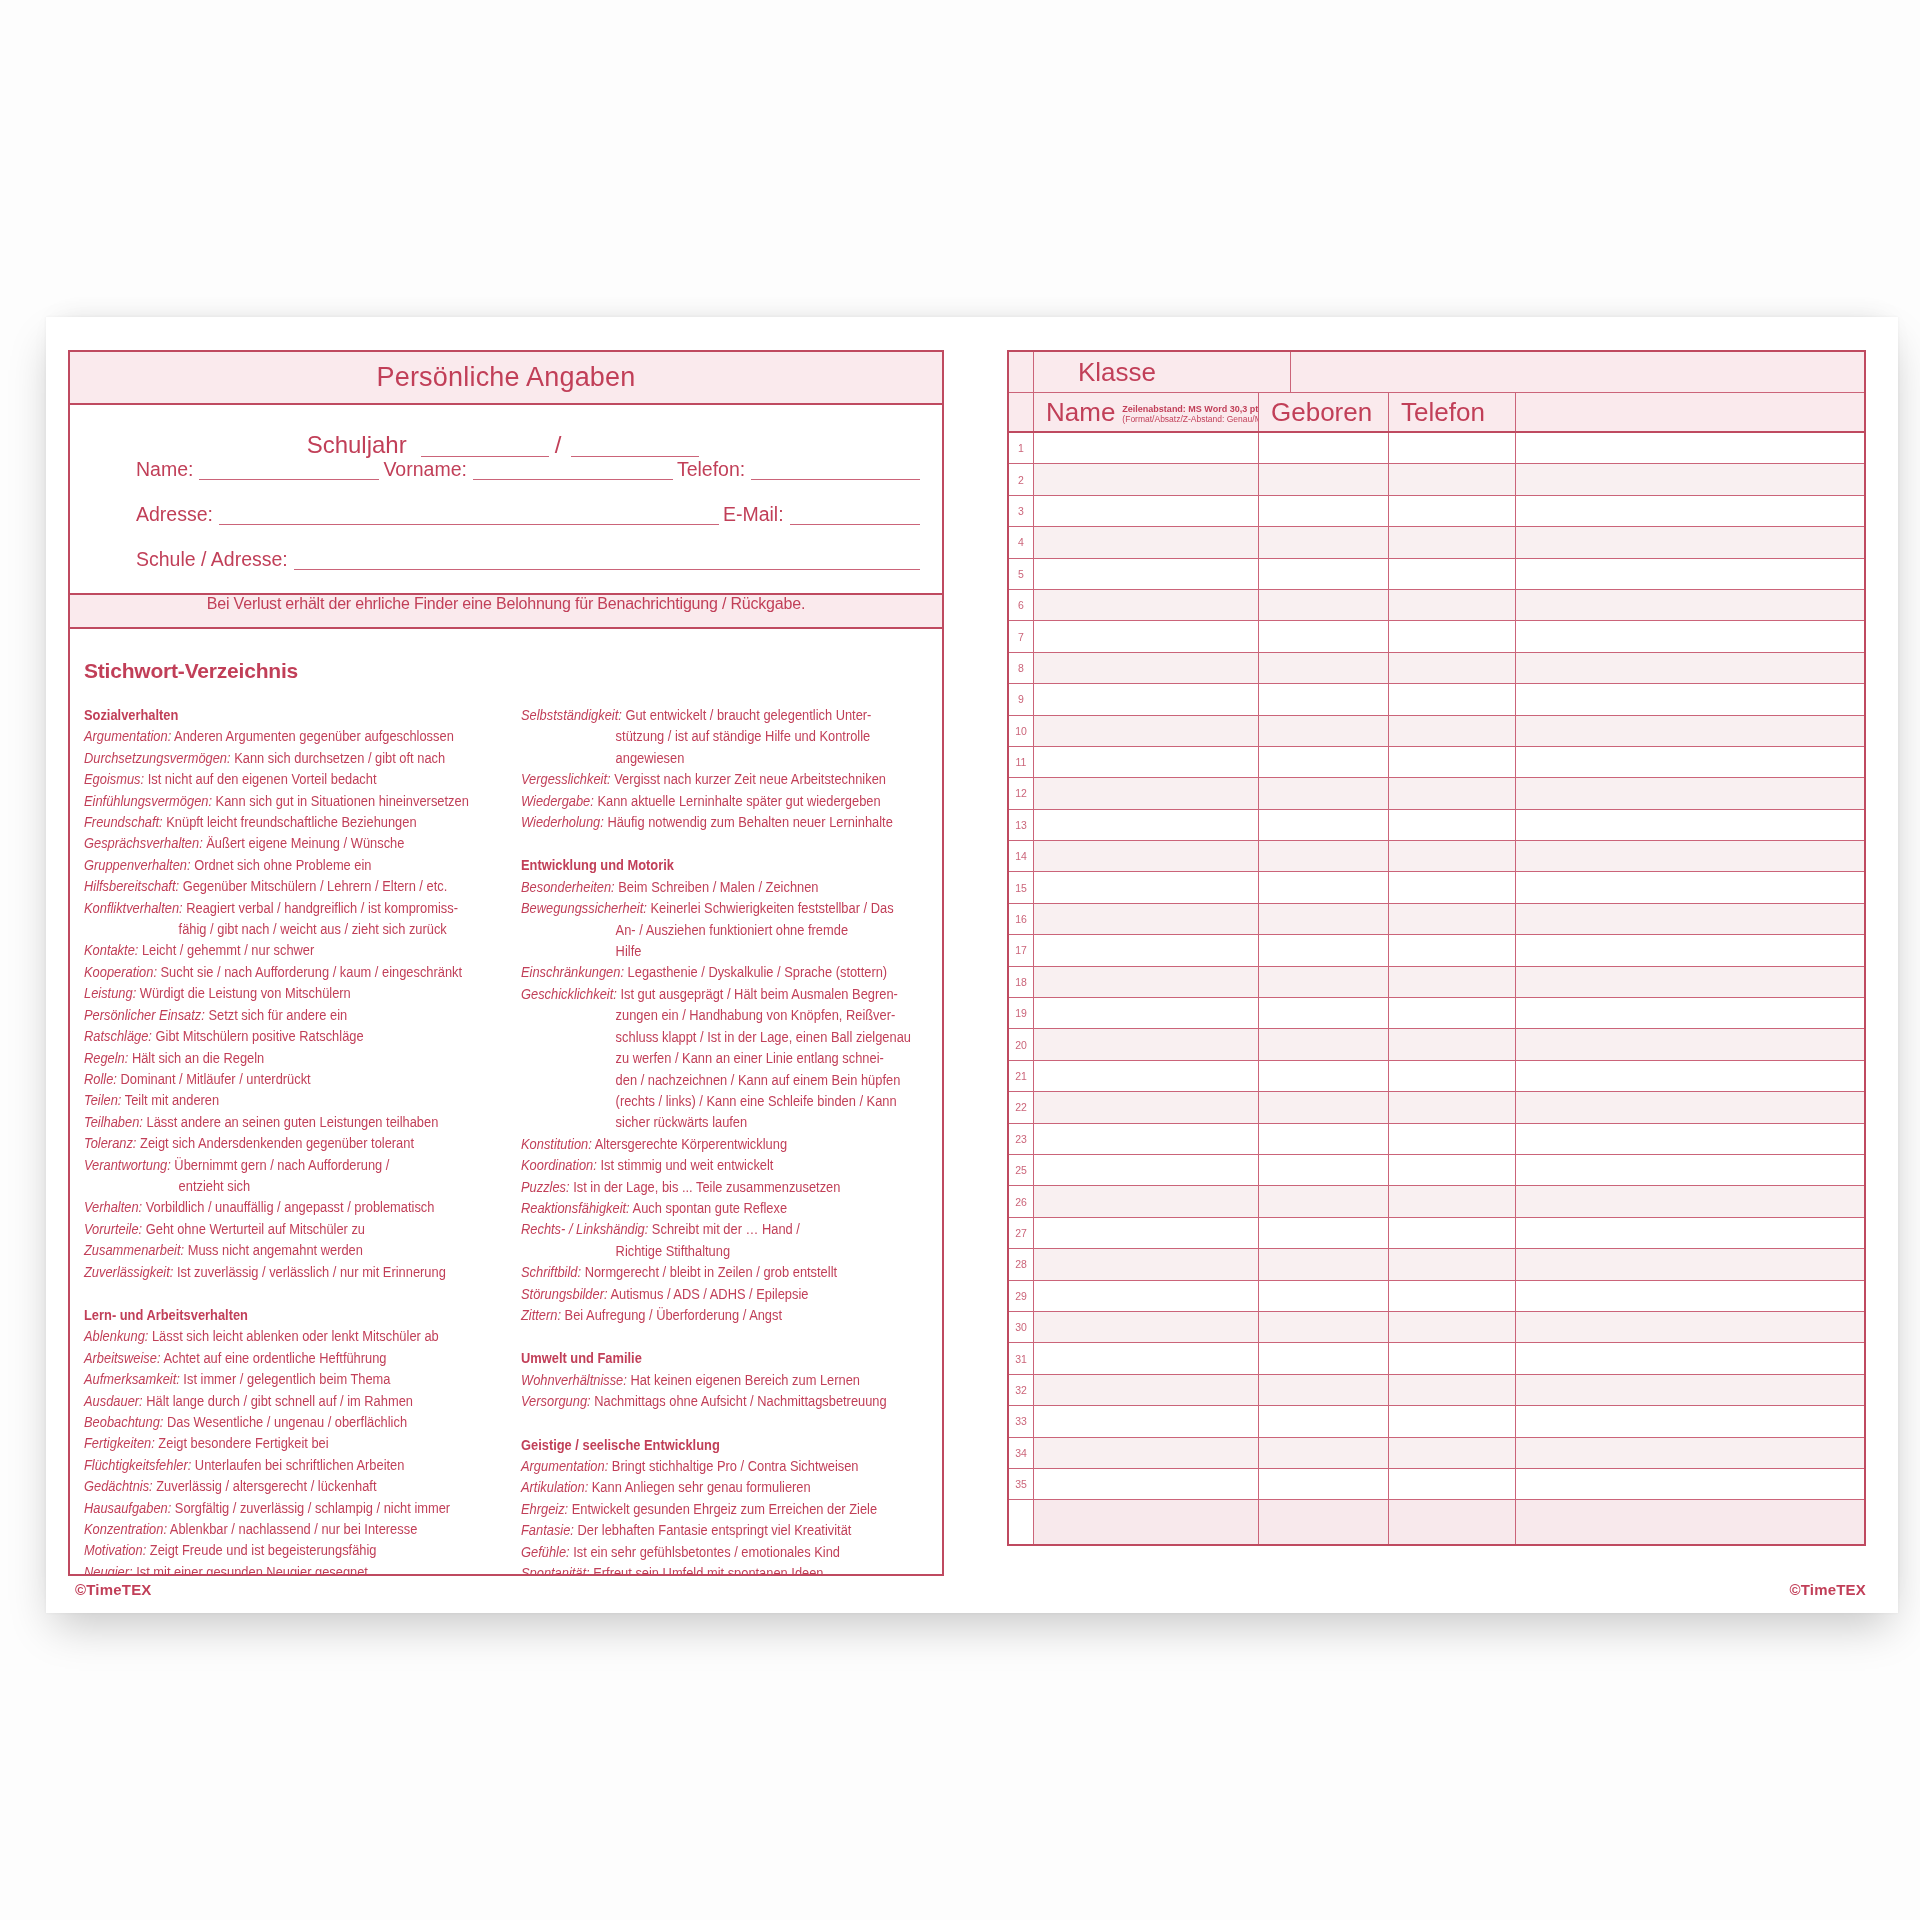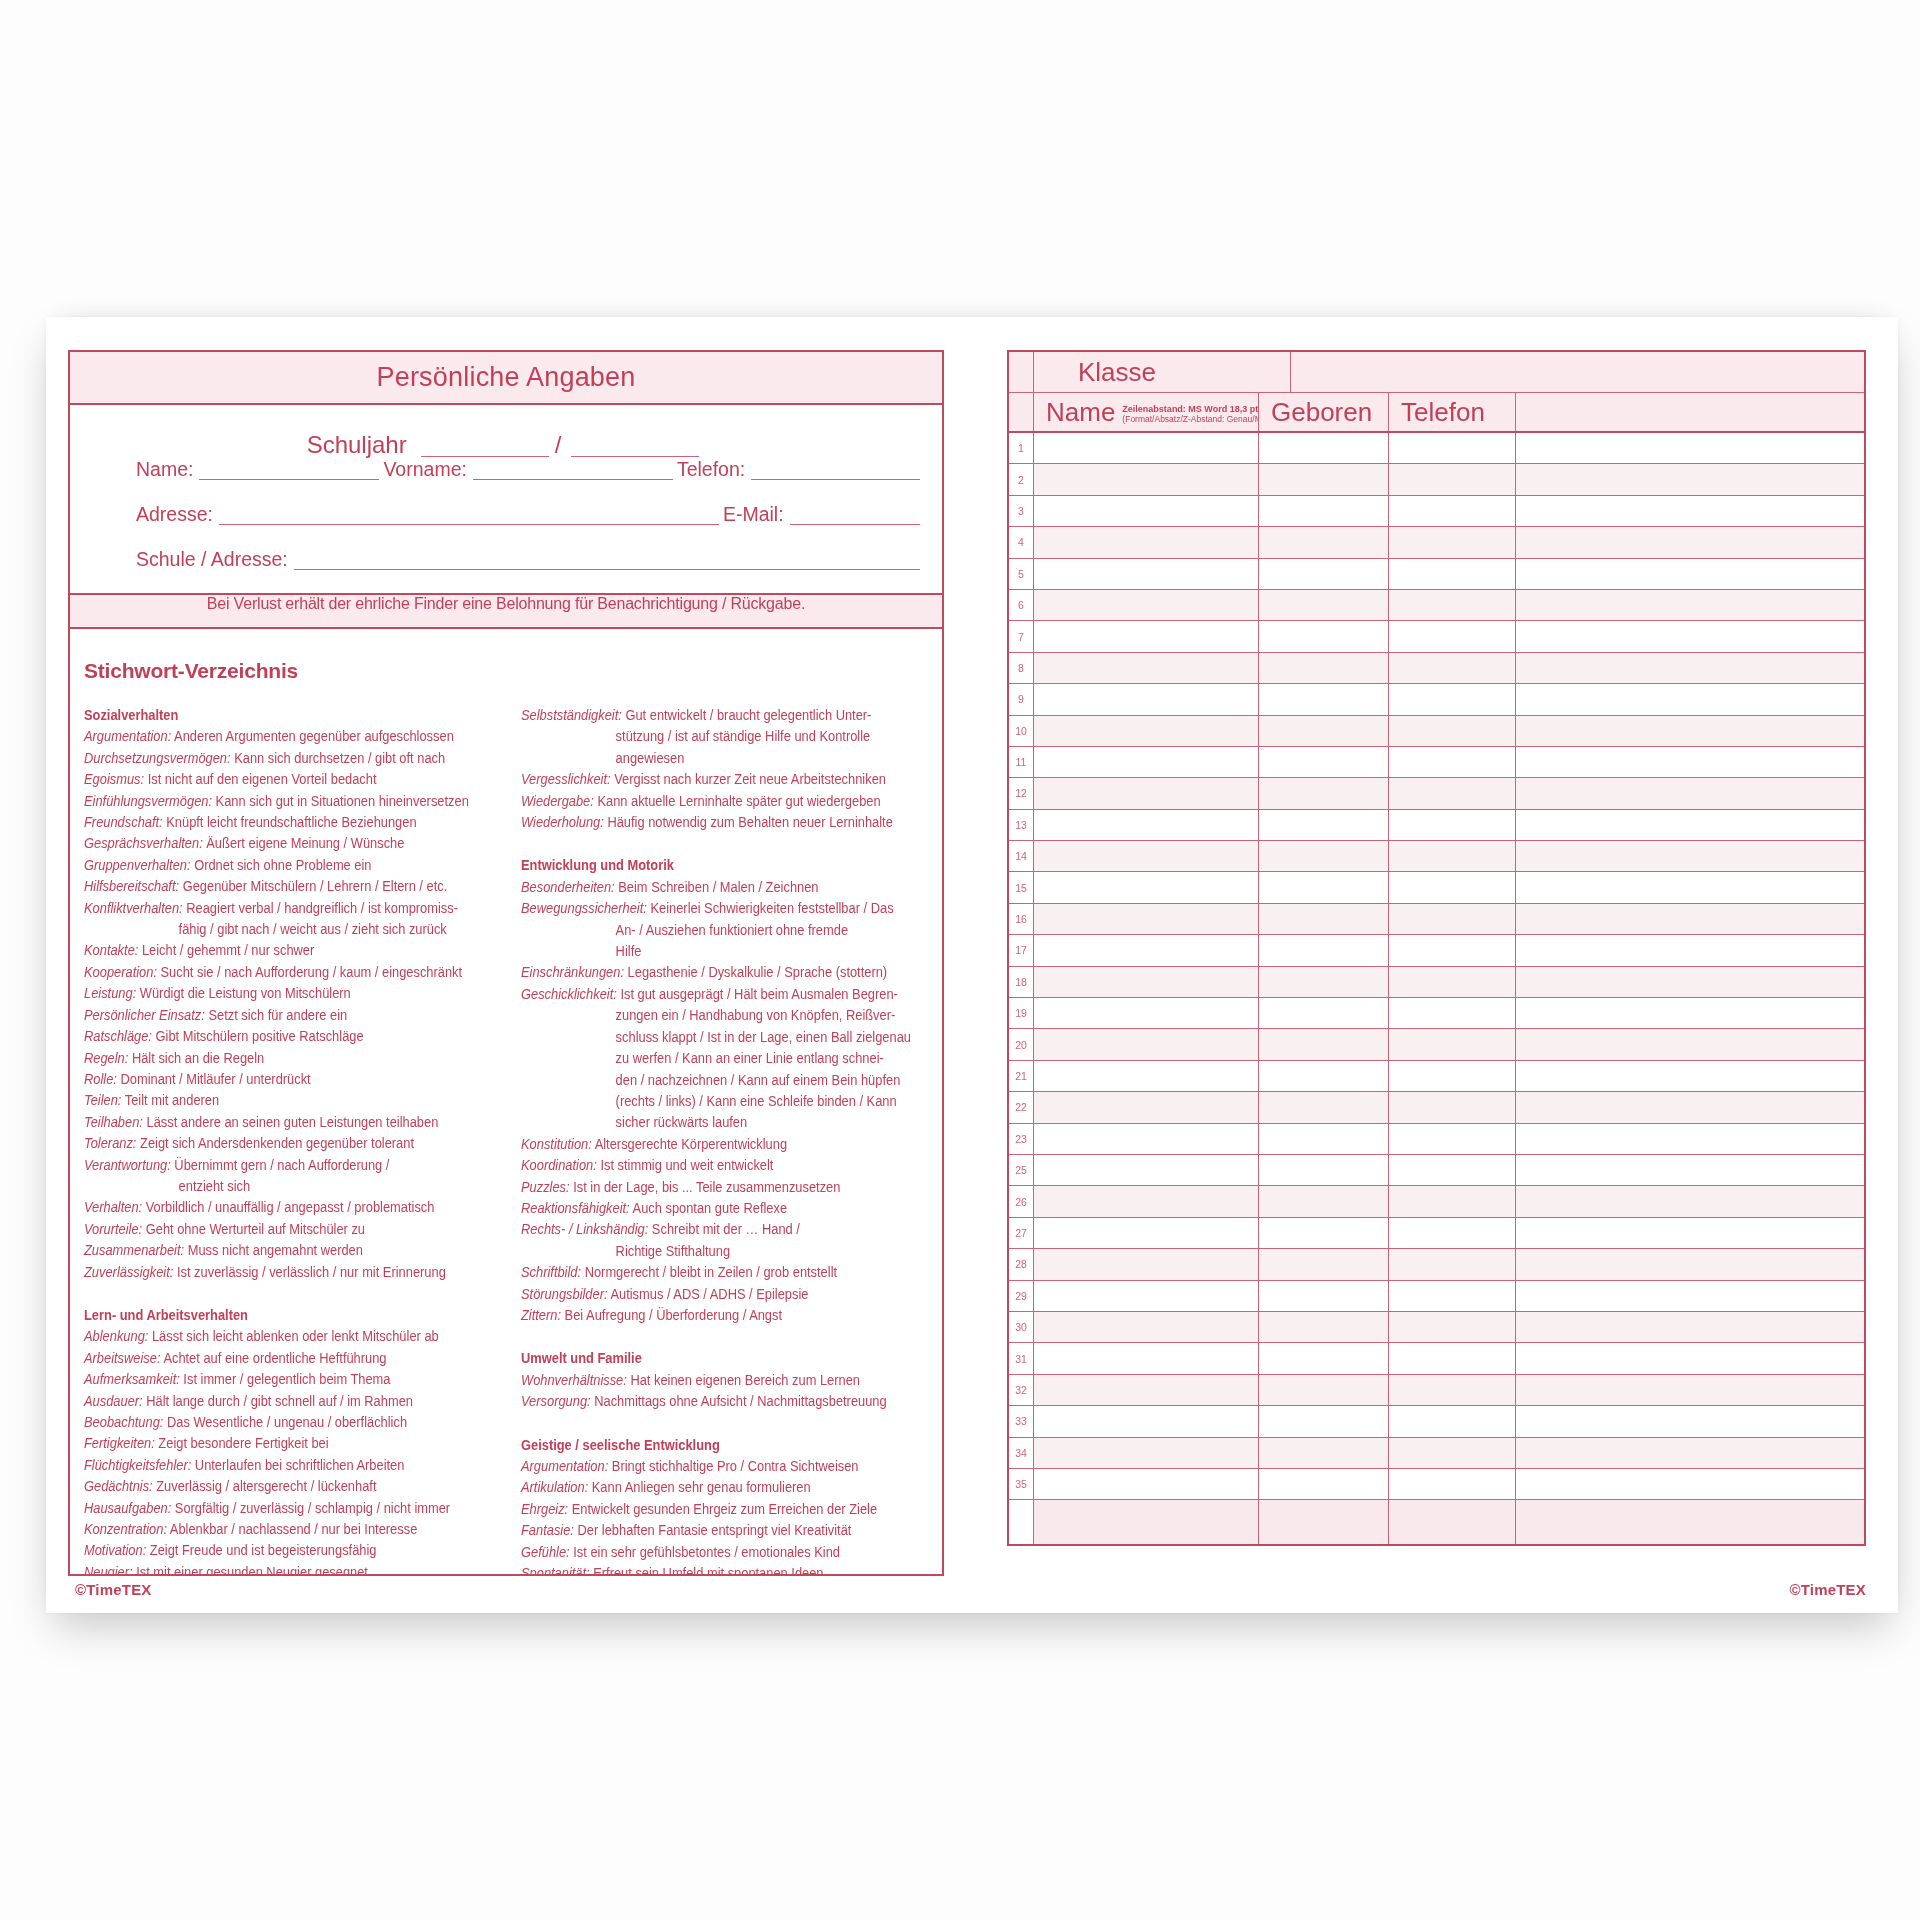--- a/index.html
+++ b/index.html
@@ -202,21 +202,21 @@
         <div class="hc">
           <span class="big">Klasse</span>
         </div>
         <div class="hc"></div>
       </div>
       <div class="hrow cols">
         <div class="hc"></div>
         <div class="hc">
           <span class="big">Name</span>
           <span class="note">
-            <div class="n1">Zeilenabstand: MS Word 18,3 pt</div>
+            <div class="n1">Zeilenabstand: MS Word 30,3 pt</div>
             <div class="n2">(Format/Absatz/Z-Abstand: Genau/Maß)</div>
           </span>
         </div>
         <div class="hc">
           <span class="big">Geboren</span>
         </div>
         <div class="hc">
           <span class="big">Telefon</span>
         </div>
         <div class="hc"></div>

